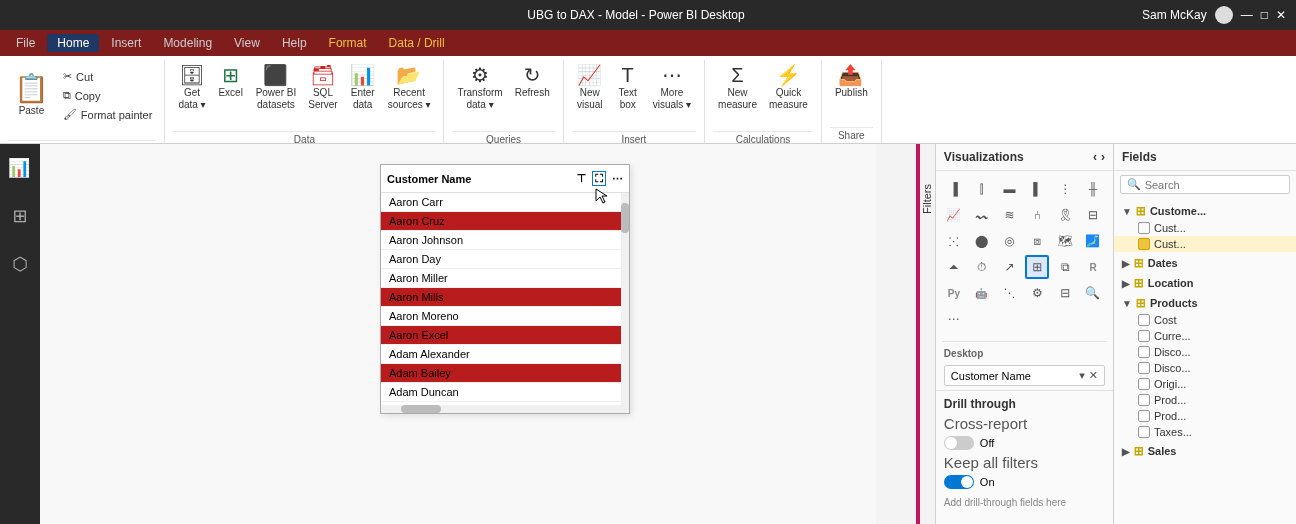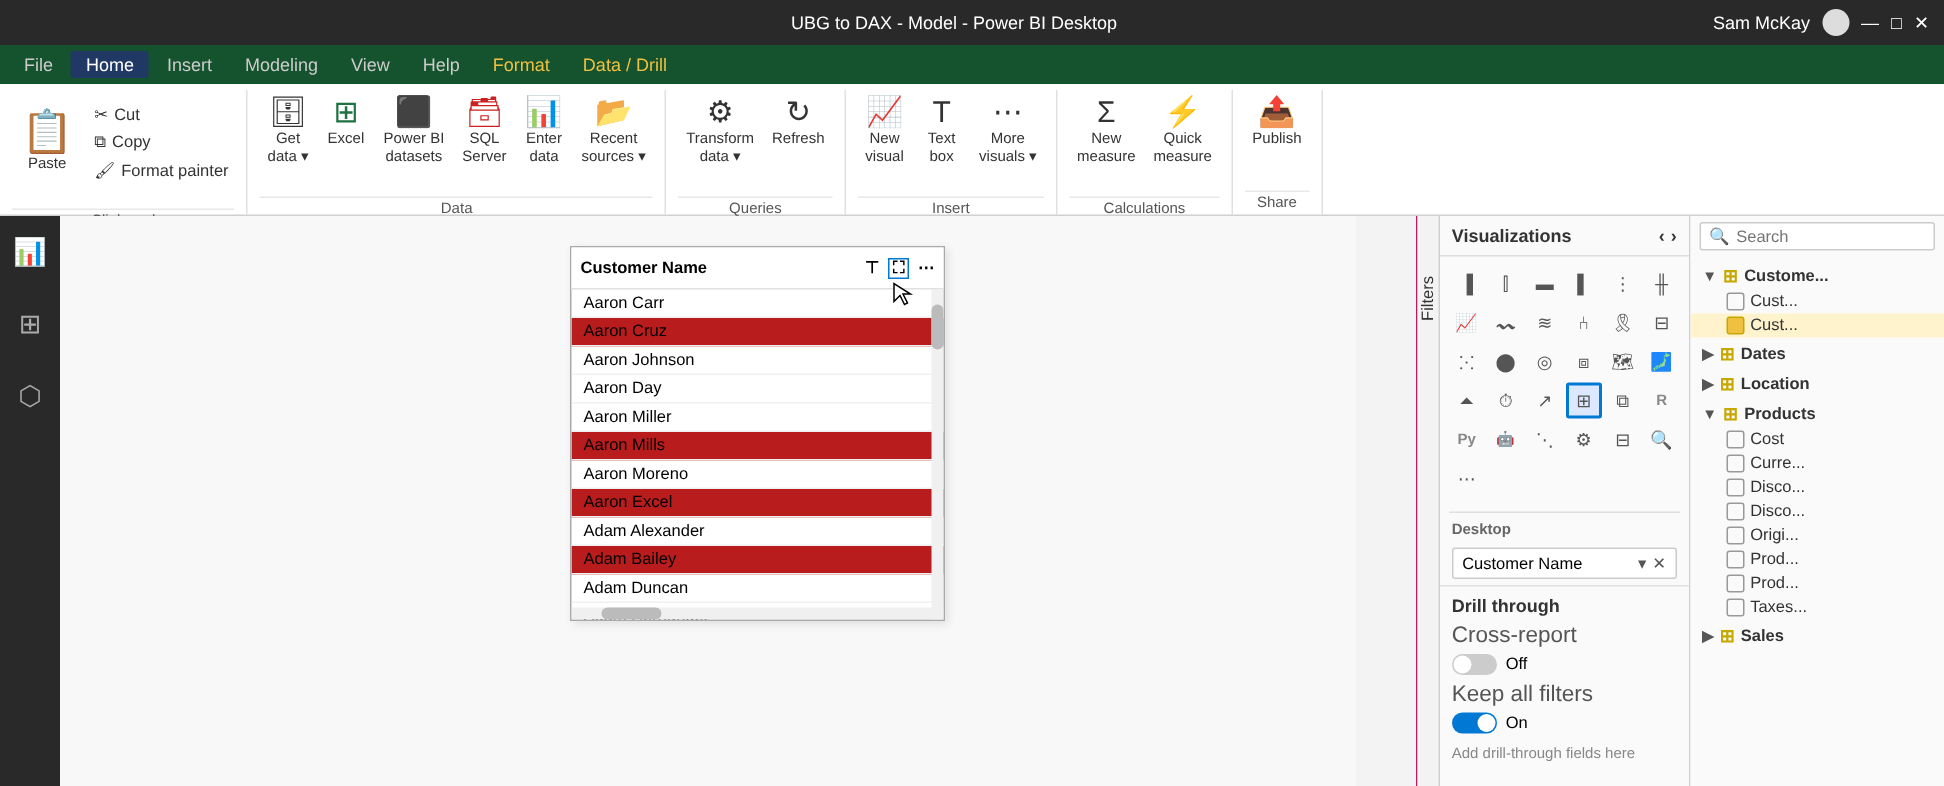--- a/index.html
+++ b/index.html
@@ -17,21 +17,21 @@
       font-size: 12px;
     }
     .title-bar-title { flex: 1; text-align: center; }
     .title-bar-user { display: flex; align-items: center; gap: 8px; font-size: 12px; }
     .user-avatar { width: 18px; height: 18px; border-radius: 50%; background: #ddd; }
     .title-bar-controls { display: flex; gap: 8px; }
     .title-bar-controls span { cursor: pointer; }
 
     
     .menu-bar {
-      background: #14532d;
+      background: #7f1d1d;
       display: flex;
       align-items: center;
       height: 26px;
       padding: 0 6px;
       gap: 2px;
     }
     .menu-item {
       color: #ccc;
       padding: 2px 10px;
       font-size: 12px;
@@ -232,22 +232,22 @@
       top: 43px;
       width: 18px;
       height: 18px;
       pointer-events: none;
       z-index: 10;
     }
 
     
     .right-panels {
       display: flex;
-      width: 352px;
-      border-left: 1px solid #be185d;
+      width: 380px;
+      border-left: 4px solid #be185d;
       margin-left: 40px;
     }
 
     
     .filters-panel {
       width: 16px;
       background: #f3f3f3;
       border-right: 1px solid #d0d0d0;
       display: flex;
       flex-direction: column;
@@ -742,20 +742,23 @@
           <div class="toggle on">
             <div class="toggle-thumb"></div>
           </div>
           <span>On</span>
         </div>
         <div class="drill-add-text">Add drill-through fields here</div>
       </div>
     </div>
 
     <div class="fields-panel">
+      <div class="fields-header">
+        <span>Fields</span>
+      </div>
       <div class="fields-search">
         <span style="font-size:11px;color:#888;">🔍</span>
         <input type="text" placeholder="Search" style="">
       </div>
       <div class="fields-tree">
 
         <div class="fields-group">
           <div class="fields-group-header">
             <span class="arrow">▼</span>
             <span class="field-icon-table">⊞</span>

